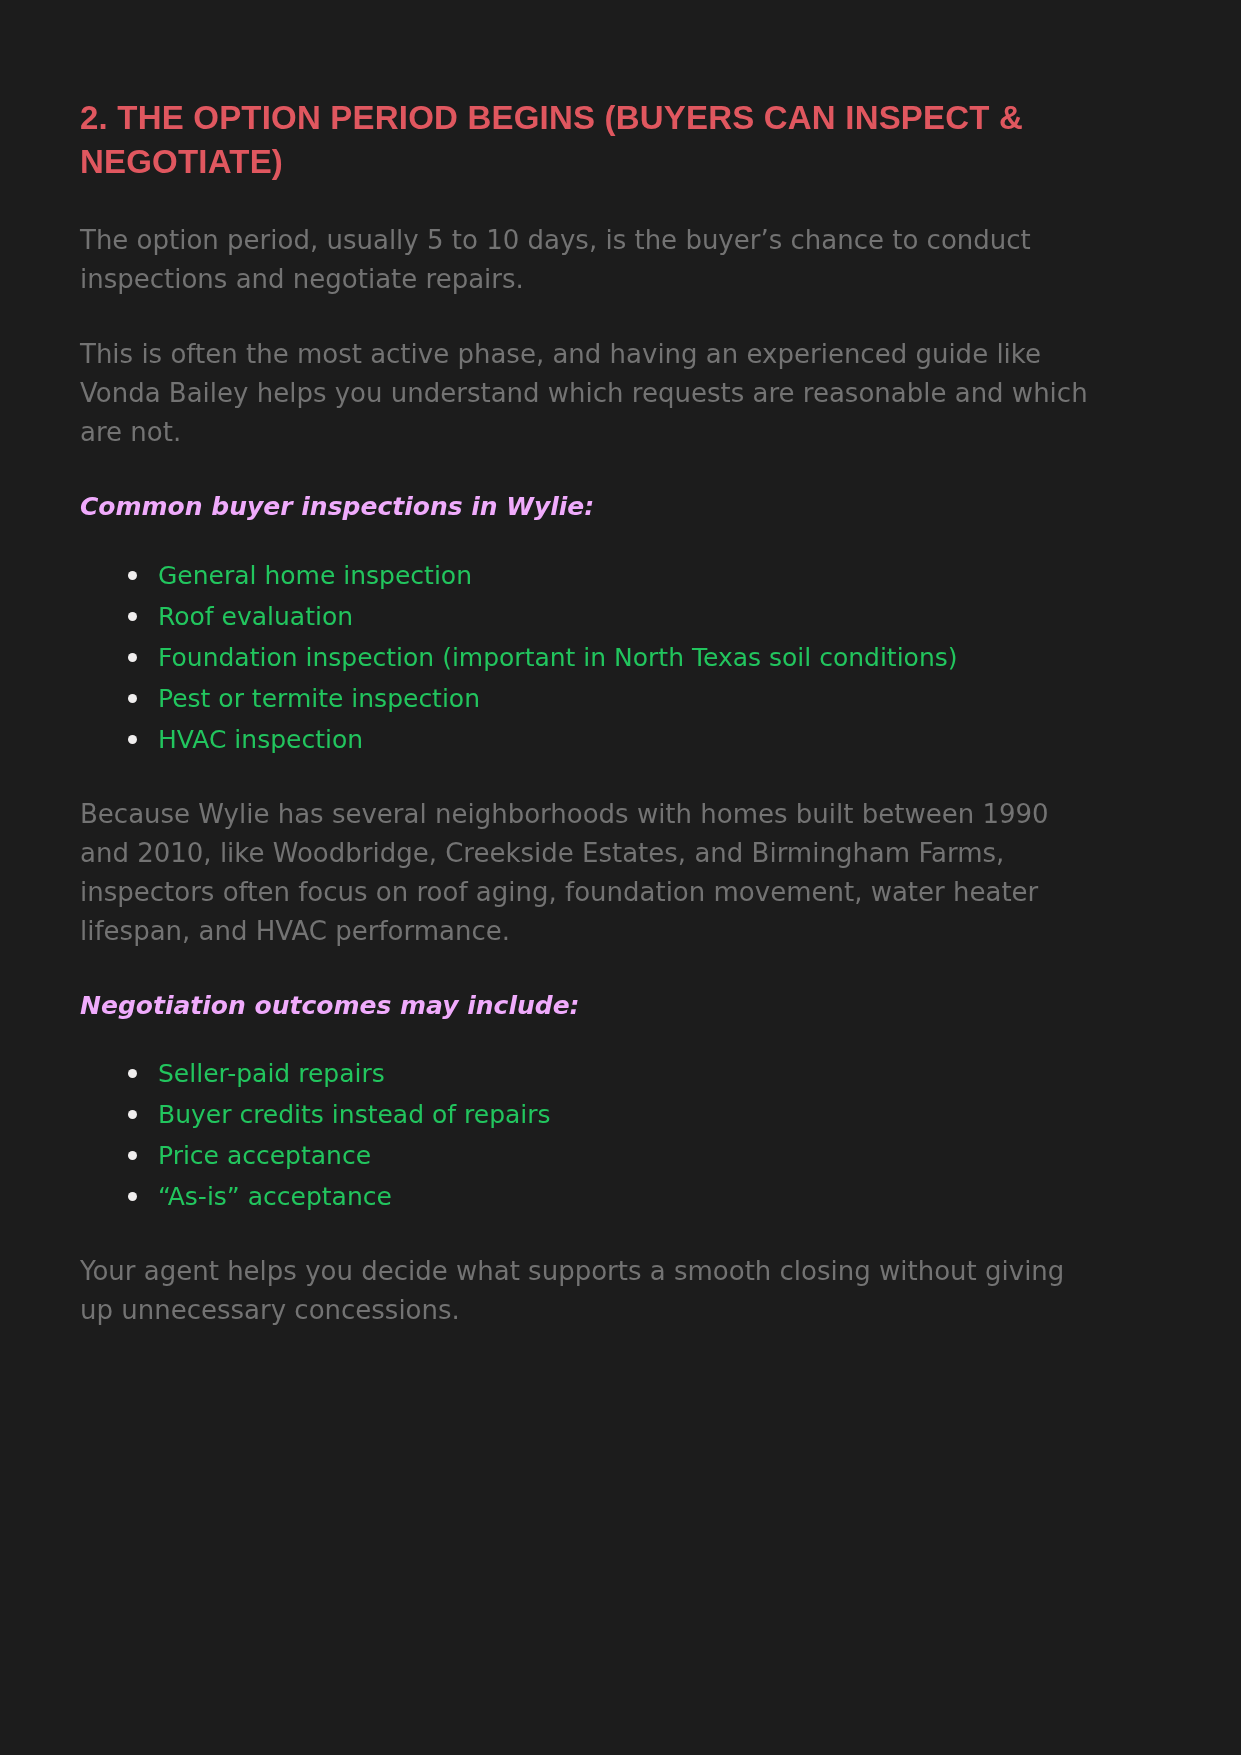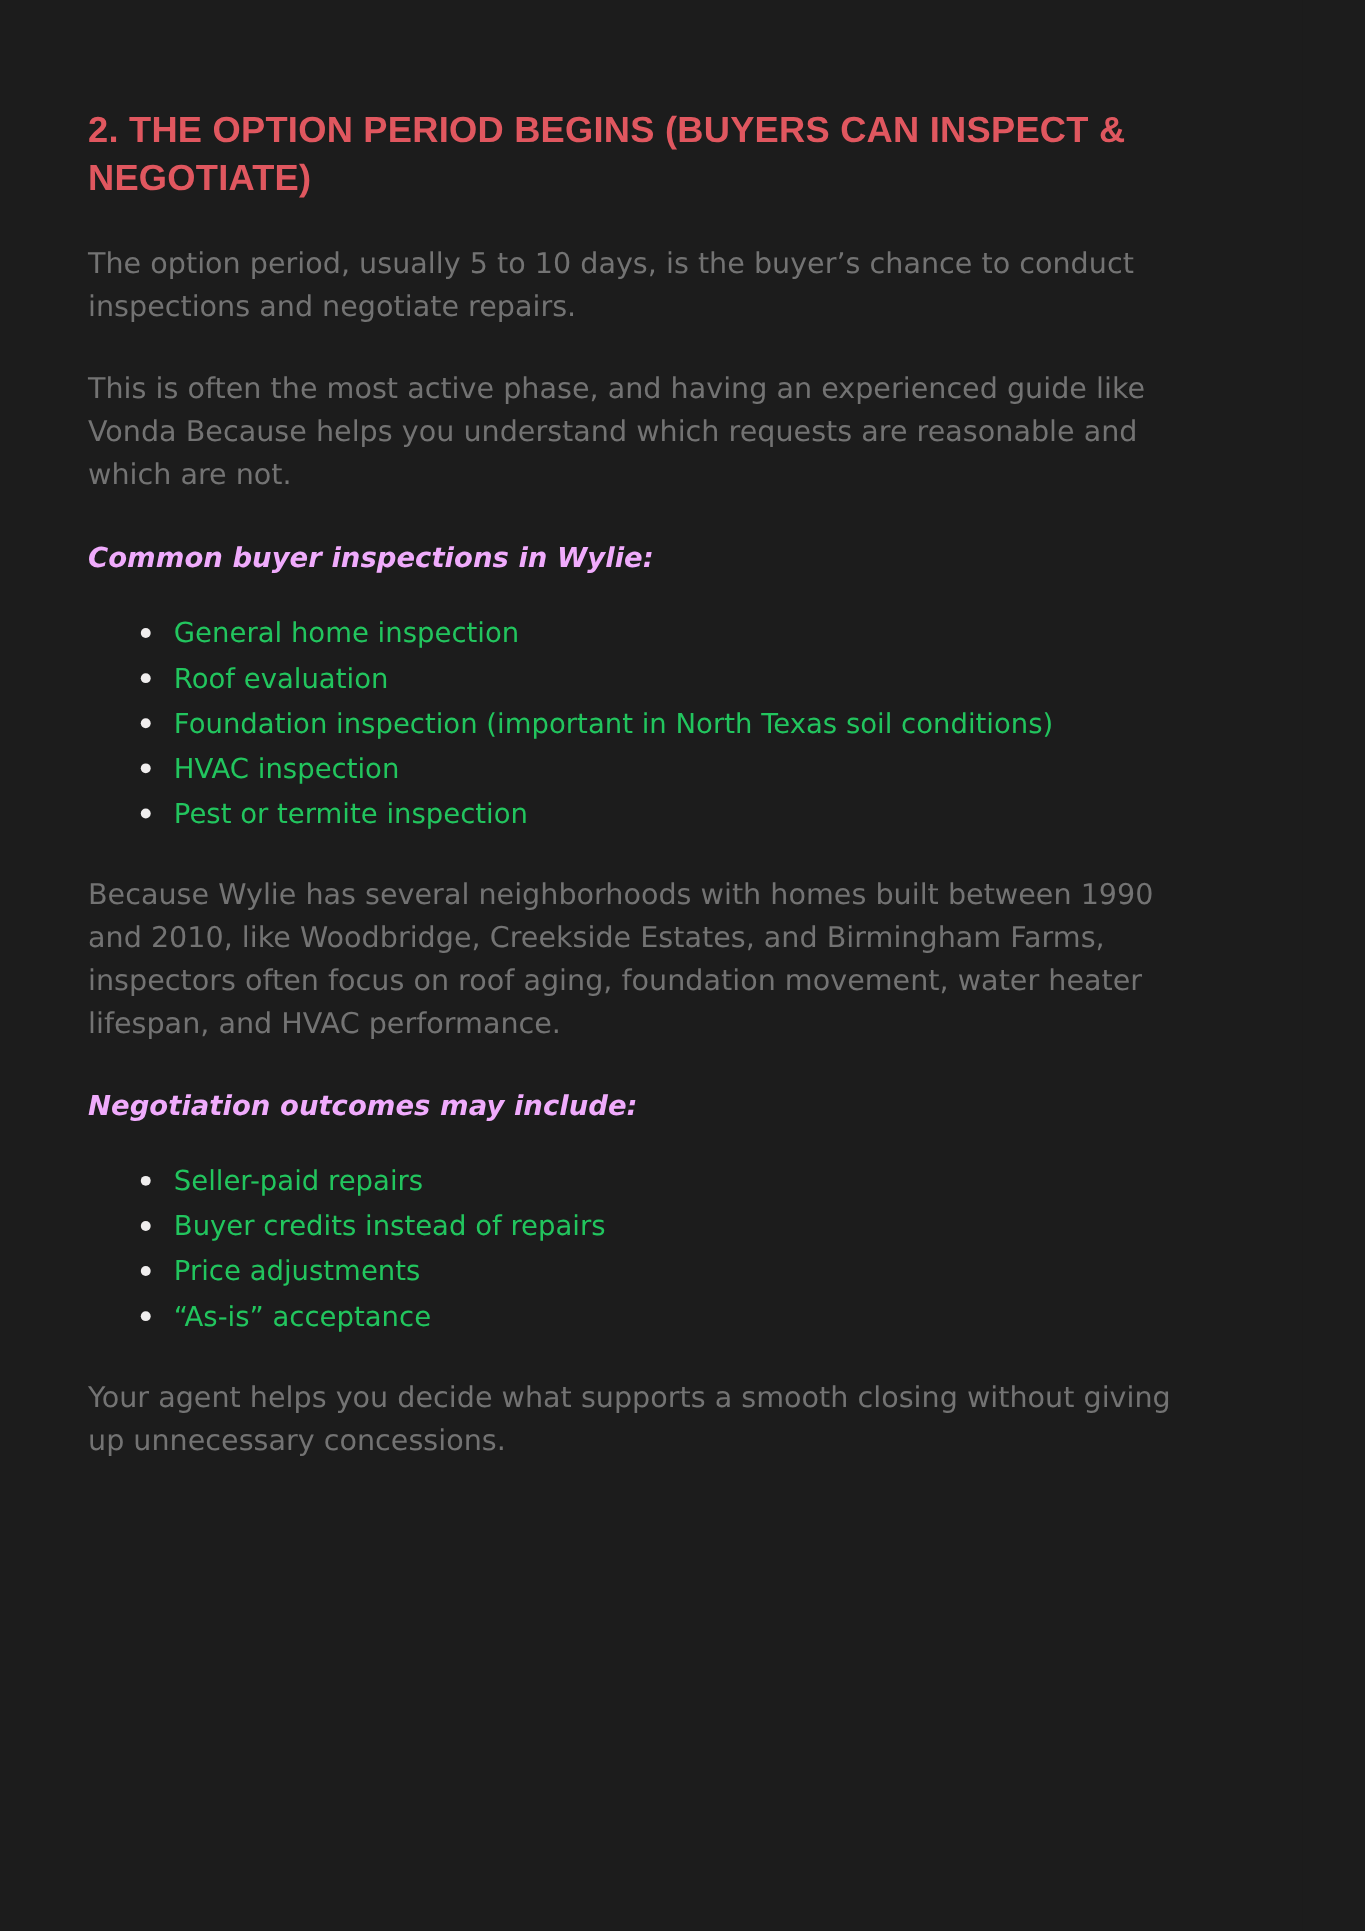--- a/index.html
+++ b/index.html
@@ -79,40 +79,40 @@
 </head>
 <body>
 
 <div class="page">
   <div class="content">
 
     <h2 class="section-heading">2. THE OPTION PERIOD BEGINS (BUYERS CAN INSPECT &amp; NEGOTIATE)</h2>
 
     <p class="body-text">The option period, usually 5 to 10 days, is the buyer’s chance to conduct inspections and negotiate repairs.</p>
 
-    <p class="body-text">This is often the most active phase, and having an experienced guide like Vonda Because helps you understand which requests are reasonable and which are not.</p>
+    <p class="body-text">This is often the most active phase, and having an experienced guide like Vonda Bailey helps you understand which requests are reasonable and which are not.</p>
 
     <p class="lead-in">Common buyer inspections in Wylie:</p>
 
     <ul class="bullet-list">
       <li>General home inspection</li>
       <li>Roof evaluation</li>
       <li>Foundation inspection (important in North Texas soil conditions)</li>
+      <li>Pest or termite inspection</li>
       <li>HVAC inspection</li>
-      <li>Pest or termite inspection</li>
     </ul>
 
     <p class="body-text">Because Wylie has several neighborhoods with homes built between 1990 and 2010, like Woodbridge, Creekside Estates, and Birmingham Farms, inspectors often focus on roof aging, foundation movement, water heater lifespan, and HVAC performance.</p>
 
     <p class="lead-in">Negotiation outcomes may include:</p>
 
     <ul class="bullet-list">
       <li>Seller-paid repairs</li>
       <li>Buyer credits instead of repairs</li>
-      <li>Price adjustments</li>
+      <li>Price acceptance</li>
       <li>“As-is” acceptance</li>
     </ul>
 
     <p class="body-text">Your agent helps you decide what supports a smooth closing without giving up unnecessary concessions.</p>
 
     <div class="spacer-bottom"></div>
   </div>
 </div>
 
 </body></html>

